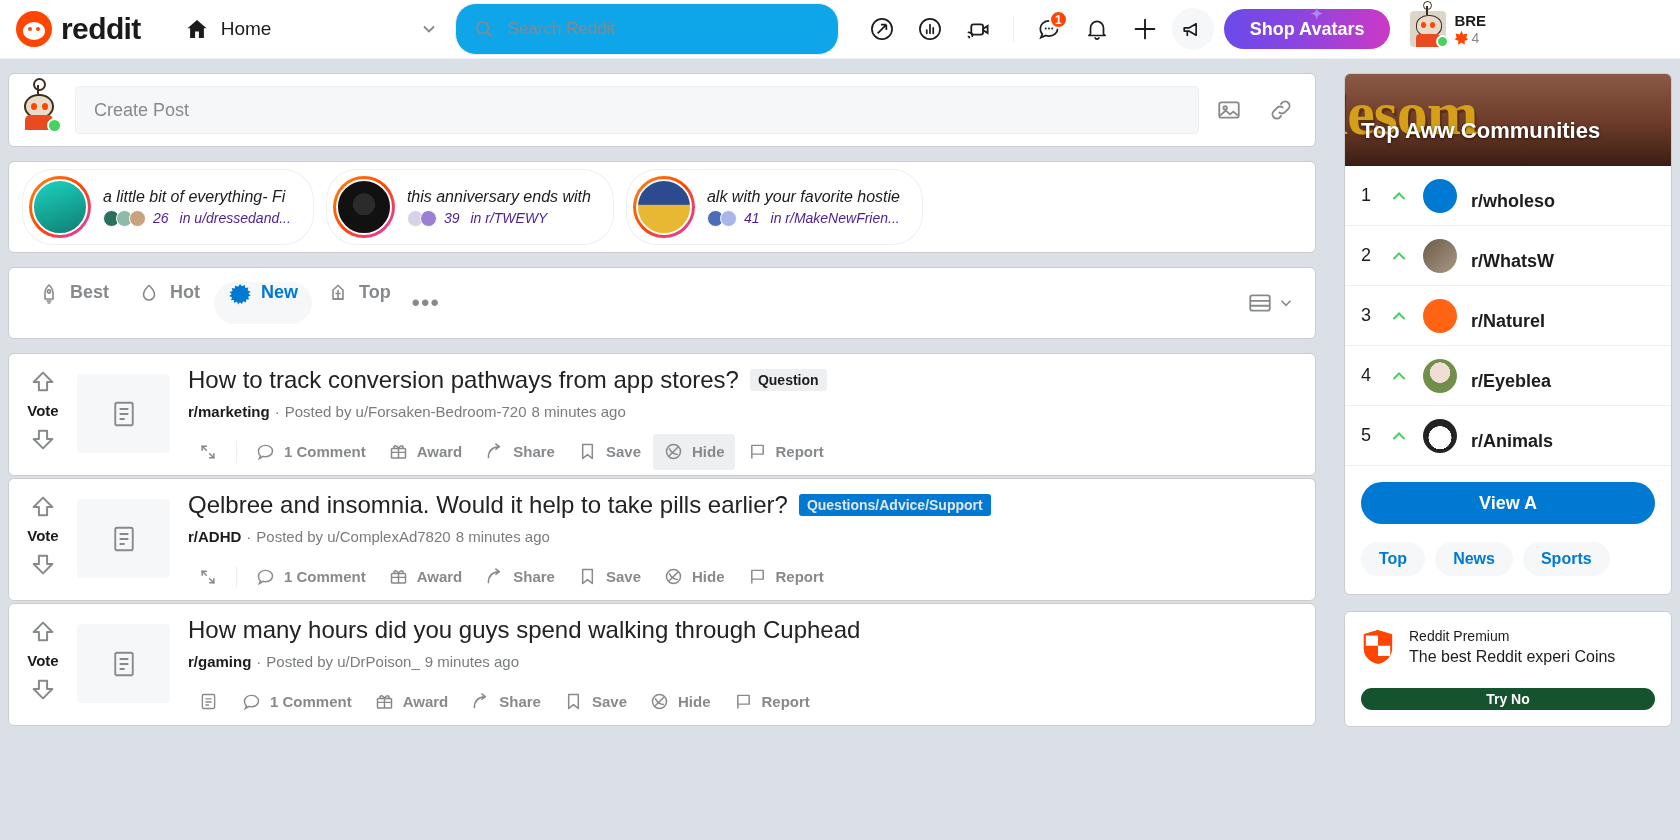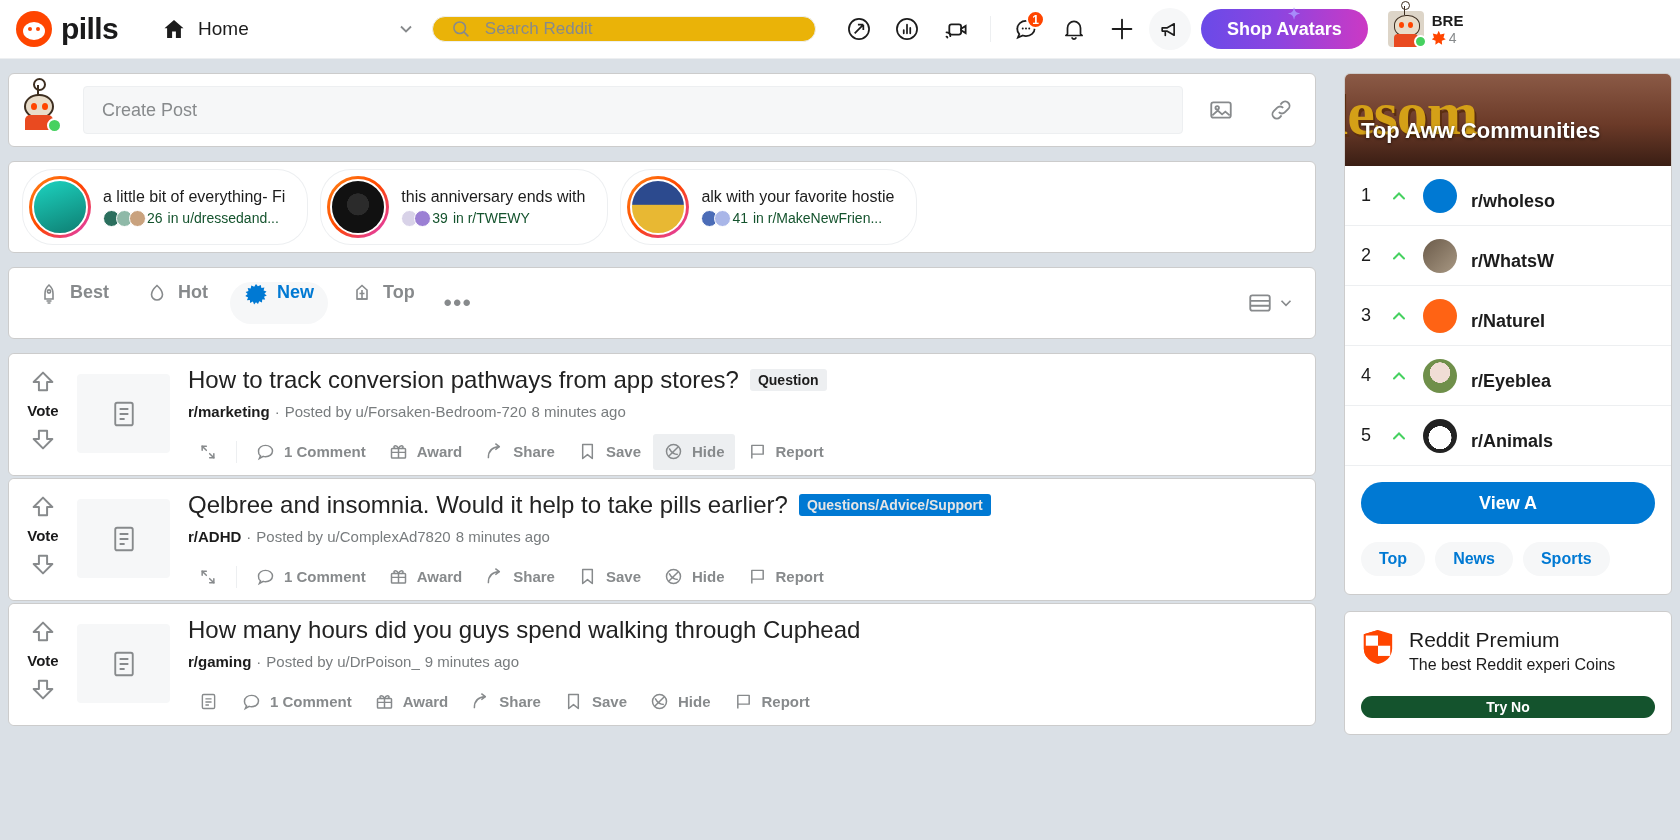--- a/index.html
+++ b/index.html
@@ -44,22 +44,22 @@
     display: flex; align-items: center;
     margin-left: 36px; width: 270px; height: 38px;
     border-radius: 4px; padding: 0 8px;
     cursor: pointer; position: relative;
   }
   .home-label { font-size: 19px; color: #1C1C1C; margin-left: 12px; font-weight: 400; }
   .chev-down { margin-left: auto; color: #878A8C; }
 
   .search-box {
     margin-left: 8px;
-    width: 384px; height: 26px;
-    background: #eab308;
+    width: 384px; height: 52px;
+    background: #0ea5e9;
     border: 1px solid #EDEFF1;
     border-radius: 21px;
     display: flex; align-items: center;
     padding: 0 18px;
   }
   .search-input {
     border: none; outline: none; background: transparent;
     font-size: 17px; color: #1C1C1C; margin-left: 14px;
     width: 100%; font-family: "Liberation Sans", sans-serif;
   }
@@ -127,21 +127,20 @@
     flex: none;
   }
 
   
   .page { position: absolute; top: 59px; left: 0; width: 1680px; height: 781px; }
   .feed-col { position: absolute; left: 8px; top: 14px; width: 1308px; }
 
   .card {
     background: #fff; border: 1px solid #CCCCCC;
     border-radius: 6px;
-    gap: 8px;
   }
 
   
   .create-post {
     height: 74px; display: flex; align-items: center; padding: 0 12px 0 8px;
   }
   .cp-avatar {
     width: 44px; height: 44px; border-radius: 4px; position: relative; flex: none;
     background: transparent;
   }
@@ -168,38 +167,38 @@
   .carousel {
     margin-top: 14px; height: 92px;
     display: flex; align-items: center; padding: 0 14px; gap: 14px;
     overflow: hidden;
   }
   .car-item {
     display: flex; align-items: center; gap: 12px;
     background: #fff; border-radius: 30px;
     padding: 6px 22px 6px 6px; cursor: pointer; flex: none;
     box-shadow: 0 0 0 1px #EDEFF1;
-    max-width: 295px; overflow: hidden;
+    max-width: 295px; overflow: hidden; font-style: italic;
   }
   .car-ring {
     width: 62px; height: 62px; border-radius: 50%; flex: none;
     padding: 3px; background: linear-gradient(135deg,#FF8717,#FF4500,#DB3BCC);
   }
   .car-ring-inner {
     width: 100%; height: 100%; border-radius: 50%;
     border: 2px solid #fff; overflow: hidden; position: relative;
   }
   .car-txt { overflow: hidden; }
   .car-title {
     font-size: 16px; color: #1C1C1C; font-weight: 400;
     white-space: nowrap; overflow: hidden;
   }
   .car-sub {
-    font-size: 14px; color: #14532d; display: flex; align-items: center;
-    gap: 5px; margin-top: 4px; white-space: nowrap;
+    font-size: 14px; color: #4c1d95; display: flex; align-items: center;
+    gap: 11px; margin-top: 4px; white-space: nowrap;
   }
   .mini-avs { display: flex; }
   .mini-av { width: 17px; height: 17px; border-radius: 50%; margin-right: -4px; border: 1px solid #fff; }
 
   
   .sortbar {
     margin-top: 14px; height: 72px;
     display: flex; align-items: center; padding: 0 14px;
   }
   .sort-btn {
@@ -309,37 +308,37 @@
   }
   .pill {
     background: #F6F7F8; color: #0079D3;
     font-size: 16px; font-weight: 700;
     padding: 8px 18px; border-radius: 18px; cursor: pointer; white-space: nowrap;
   }
   .premium-card { padding: 16px; display: flex; gap: 14px; }
   .premium-shield {
     width: 34px; height: 38px; flex: none;
   }
-  .premium-title { font-size: 21px; font-weight: 500; color: #1C1C1C; }
+  .premium-title { font-size: 14px; font-weight: 500; color: #1C1C1C; }
   .premium-desc { font-size: 16px; color: #1C1C1C; line-height: 1.3; margin-top: 3px; }
   .premium-btn {
     margin: 4px 16px 16px; height: 22px; border-radius: 19px;
     background: #14532d; color: #fff; font-size: 14px; font-weight: 700;
     display: flex; align-items: center; justify-content: center; cursor: pointer;
   }
   .icn { display: block; }
 </style>
 </head>
 <body>
 
 <div class="header">
 
   <div class="reddit-logo-wrap">
     <div class="reddit-circle"></div>
-    <div class="reddit-wordmark">pills</div>
+    <div class="reddit-wordmark">reddit</div>
   </div>
 
   <div class="home-nav">
     <svg width="24" height="24" viewBox="0 0 24 24" fill="#1C1C1C" class="icn">
       <path d="M12 3 2.5 11.2h2.6V21h5V14.5h3.8V21h5v-9.8h2.6z"></path>
     </svg>
     <span class="home-label">Home</span>
     <svg class="chev-down" width="20" height="20" viewBox="0 0 24 24" fill="none" stroke="#878A8C" stroke-width="2.2">
       <path d="M6 9l6 6 6-6"></path>
     </svg>

